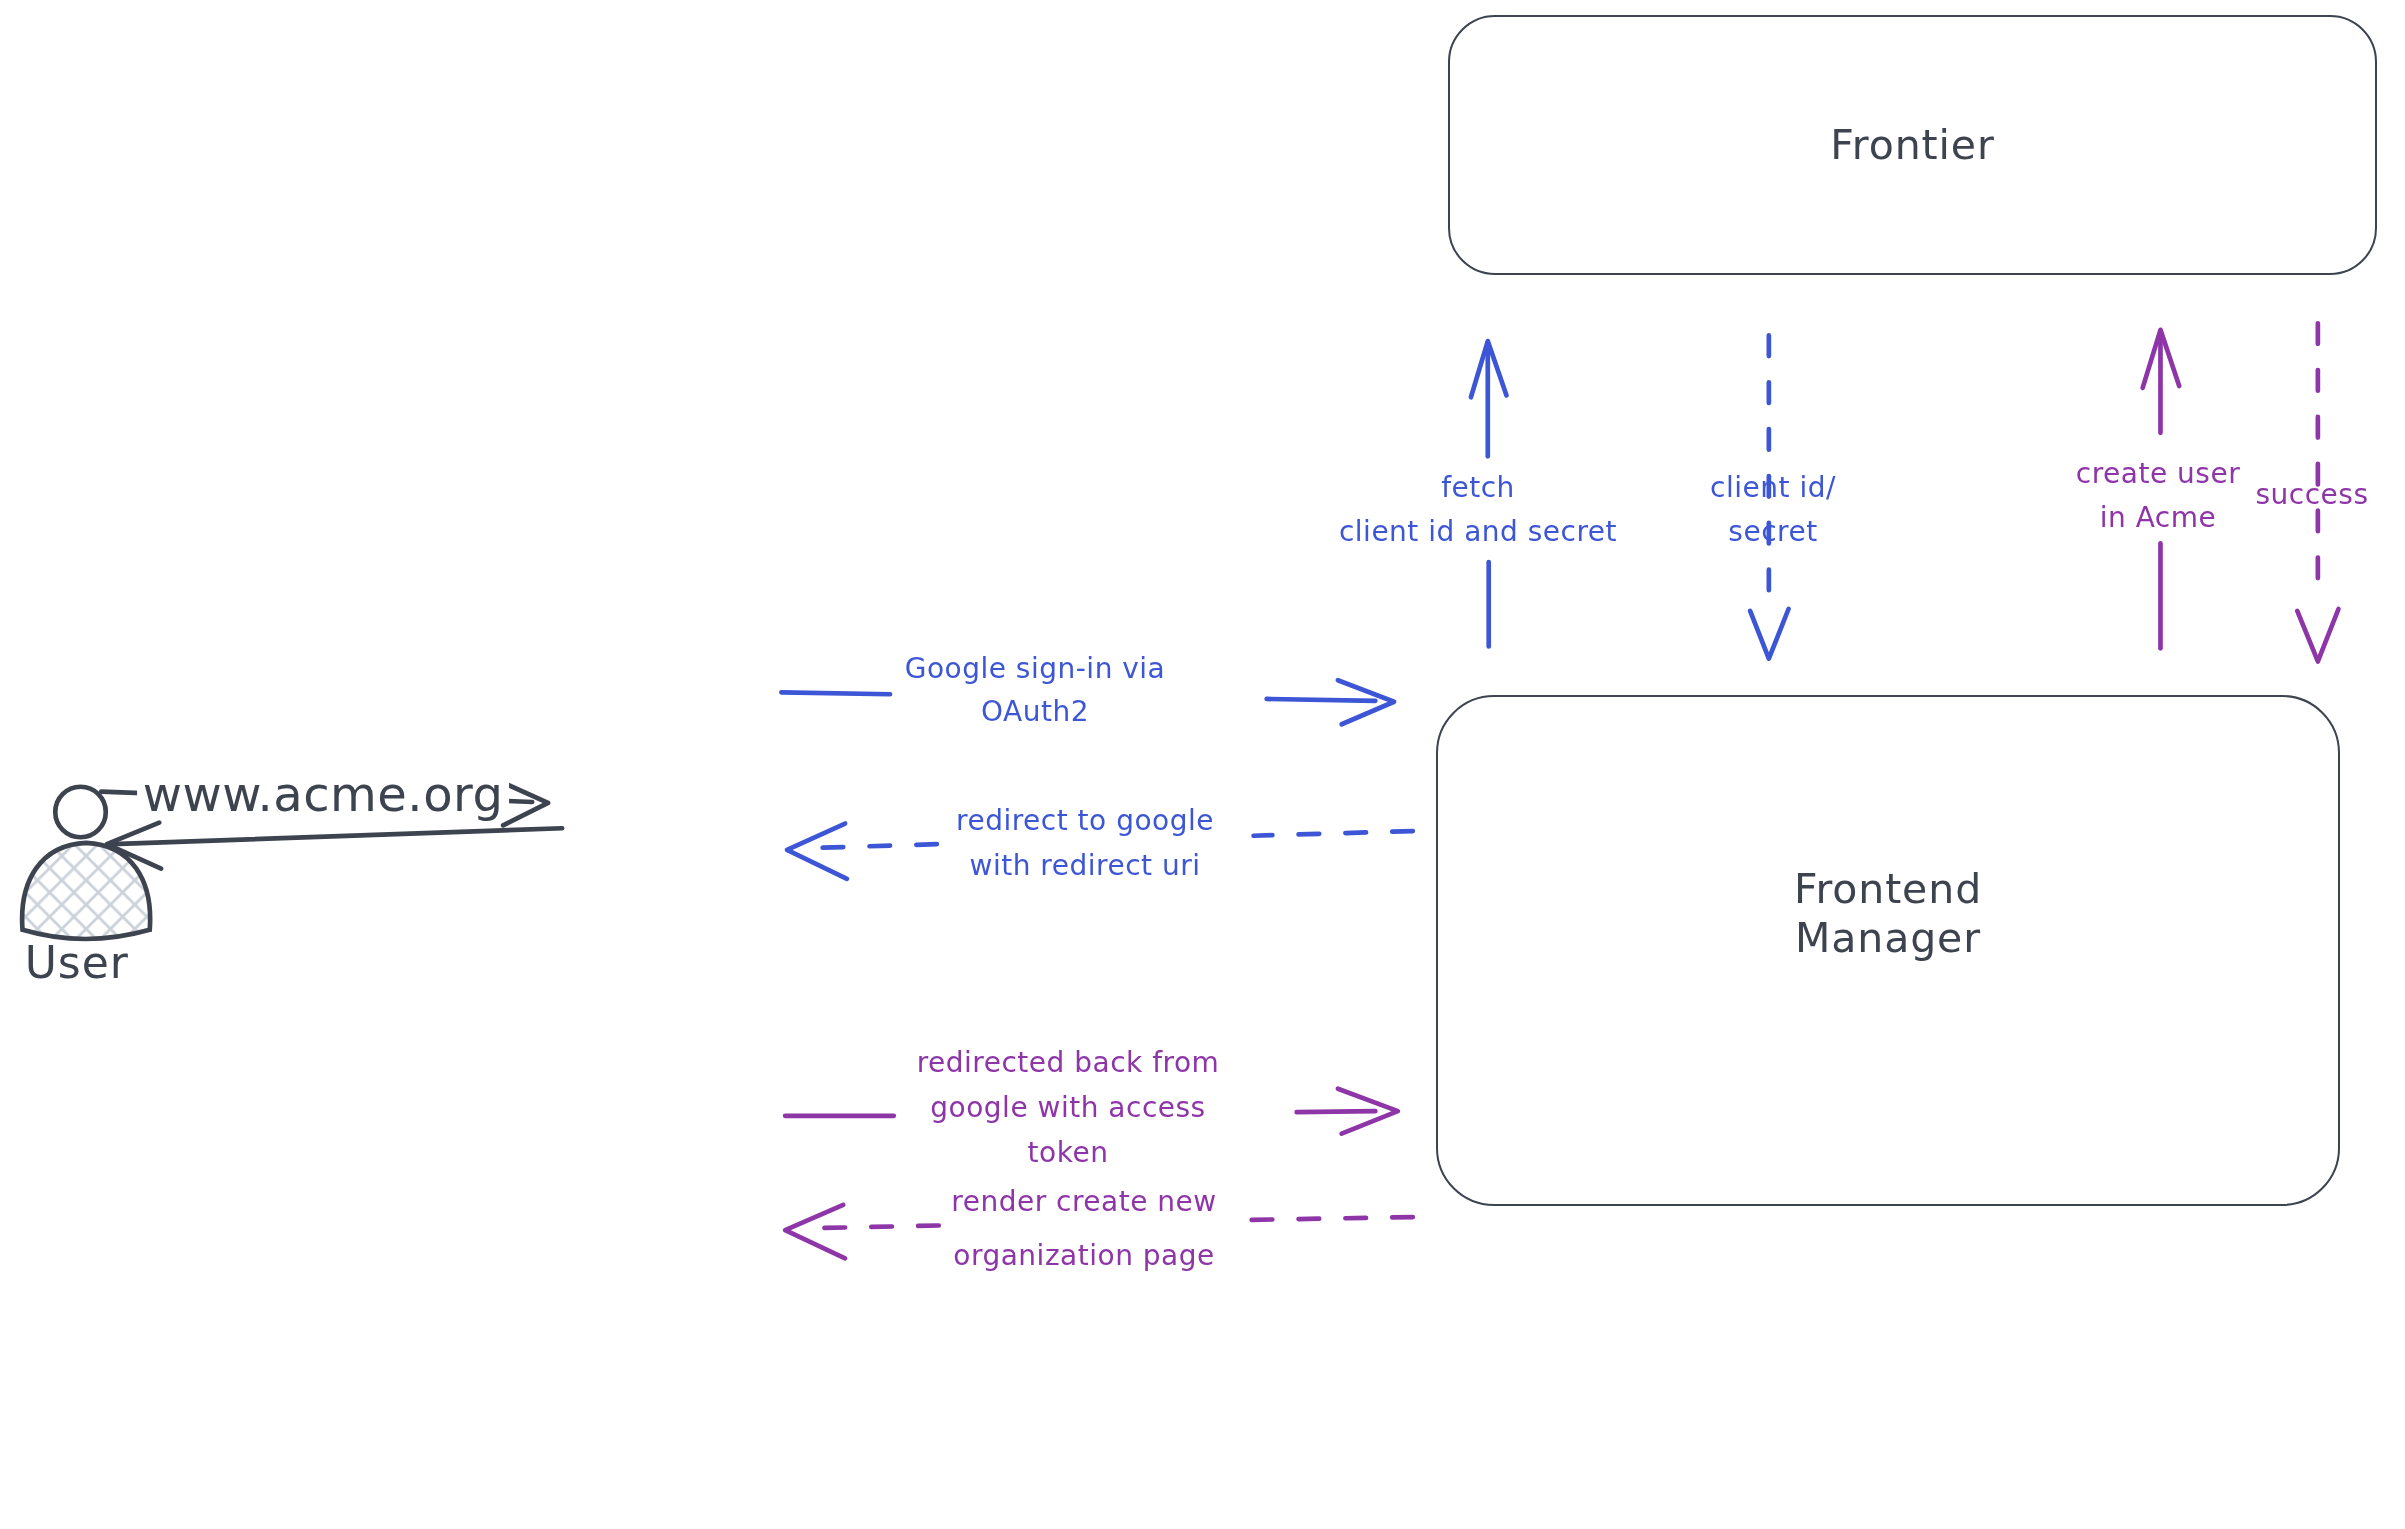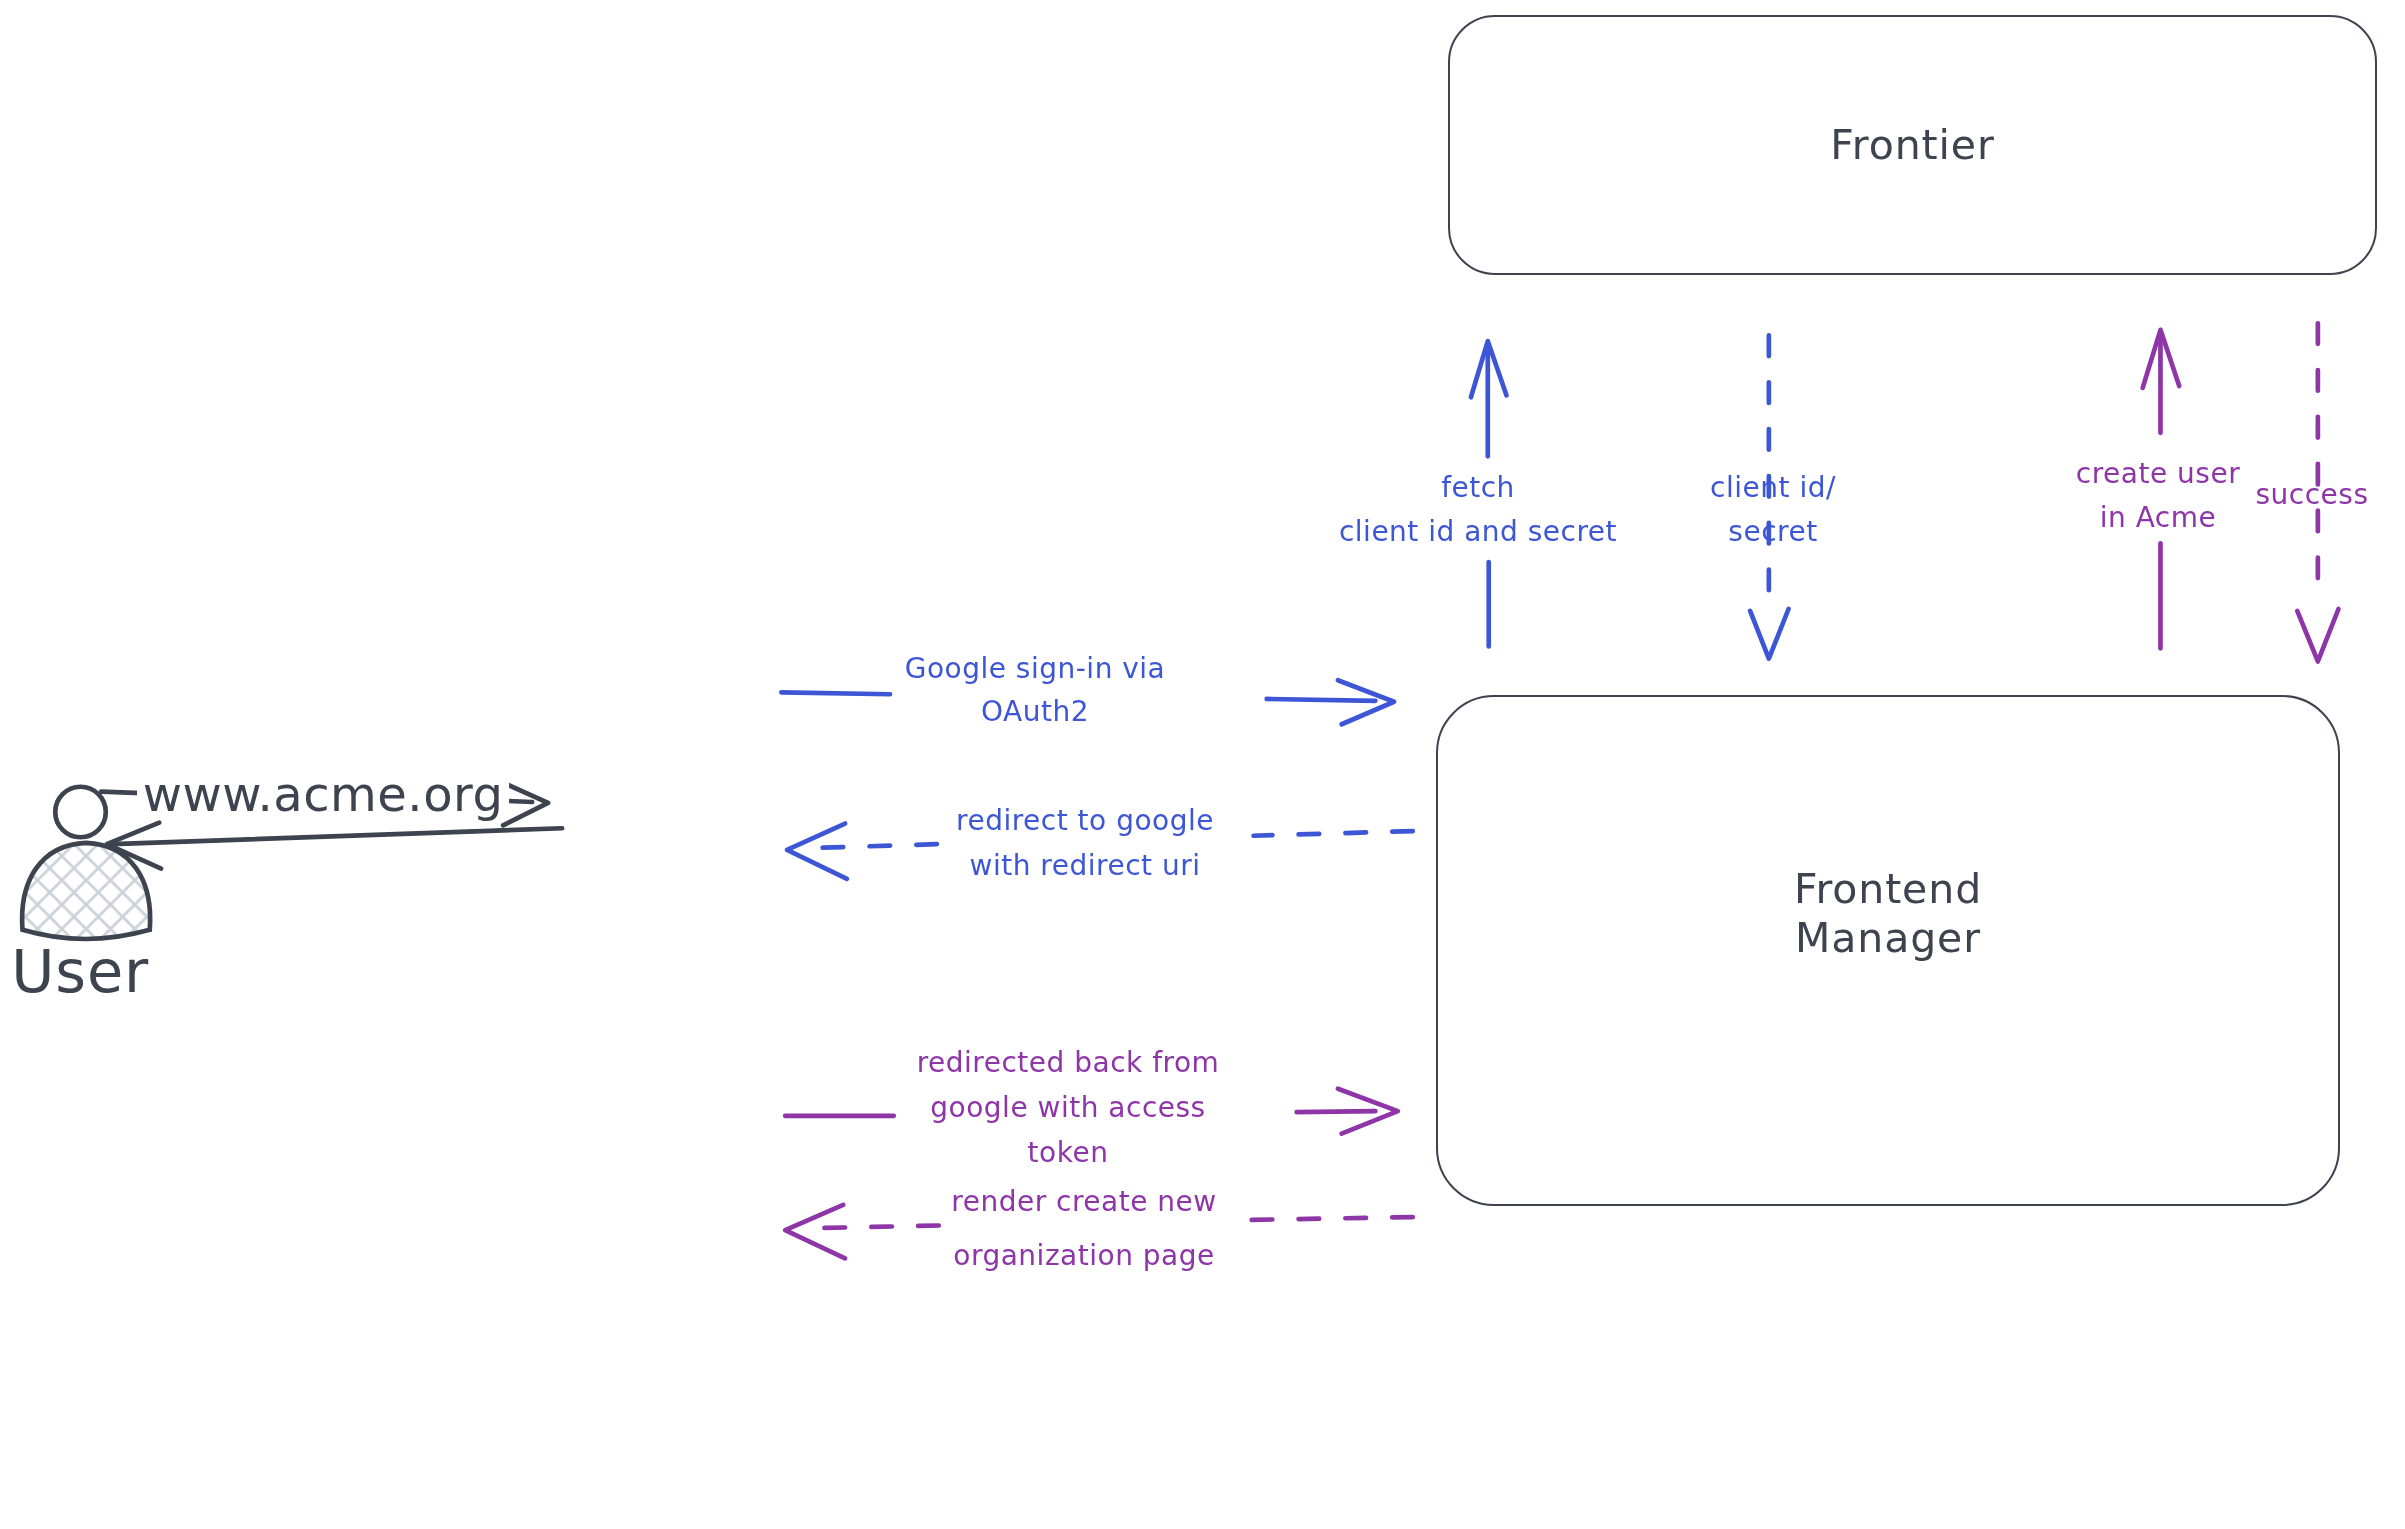--- a/index.html
+++ b/index.html
@@ -37,21 +37,21 @@
   .lbl-redirect{left:1085px;top:798px;line-height:45px;}
   .lbl-fetch{left:1478px;top:466px;}
   .lbl-clientid{left:1773px;top:466px;}
   .lbl-createuser{left:2158px;top:452px;}
   .lbl-success{left:2312px;top:473px;}
   .lbl-redirback{left:1068px;top:1040px;line-height:45px;}
   .lbl-render{left:1084px;top:1175px;line-height:54px;}
 
   .actor-wrap{position:absolute;left:13px;top:783px;width:150px;height:159px;}
   .actor-label{position:absolute;left:11.2px;top:937px;width:131px;text-align:center;
-       font-size:59px;color:var(--ink,#3d434f);letter-spacing:0.9px;}
+       font-size:44px;color:var(--ink,#3d434f);letter-spacing:0.9px;}
 </style>
 </head>
 <body>
 
 <div class="canvas">
 
   <div class="node node-frontier">
     <div class="node-label">Frontier</div>
   </div>
   <div class="node node-frontend-manager">

